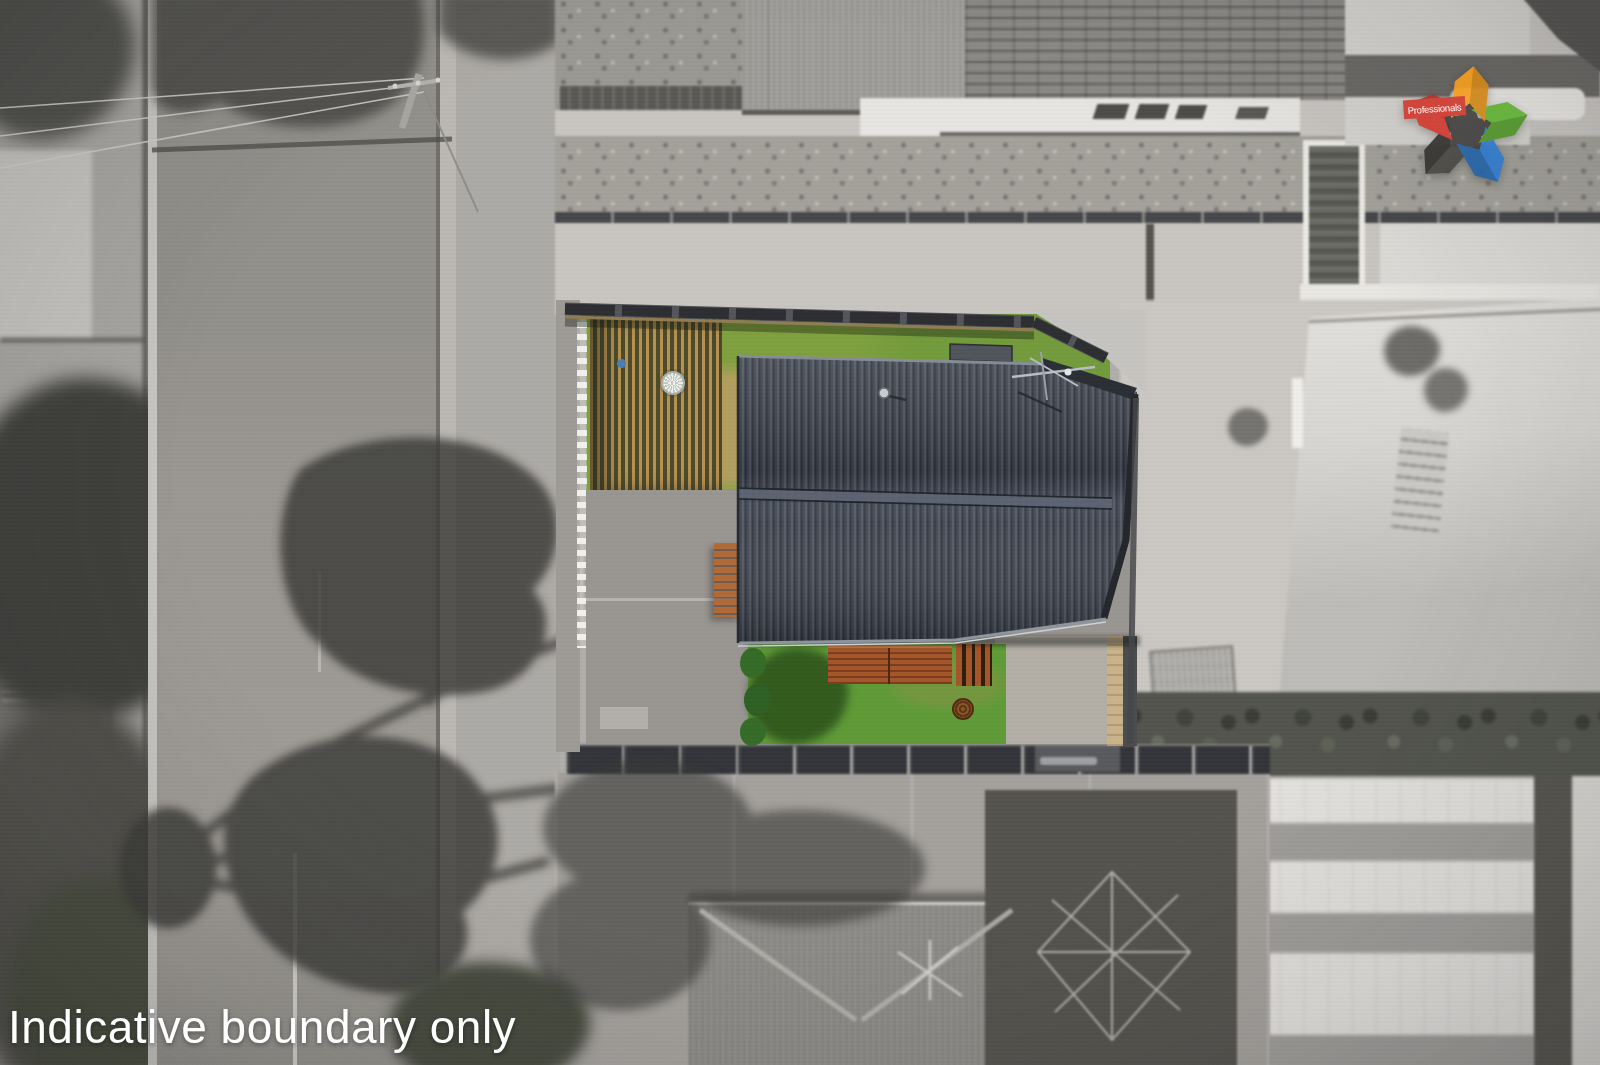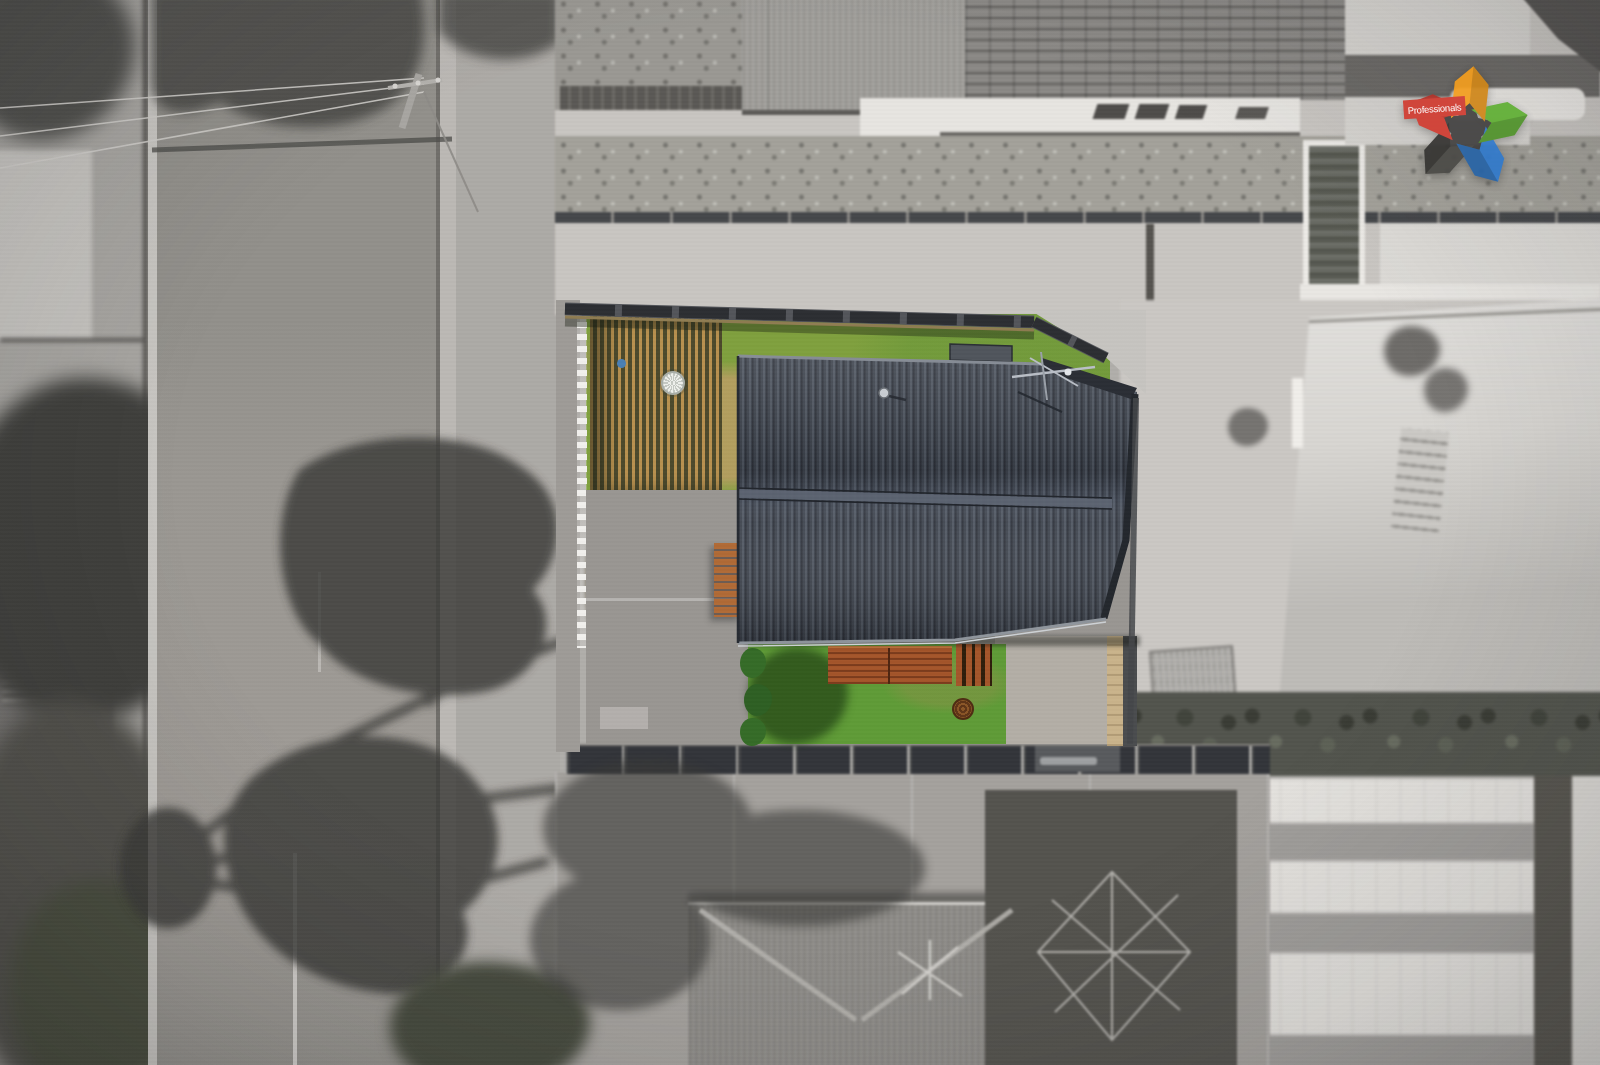--- a/index.html
+++ b/index.html
@@ -309,14 +309,15 @@
           <polygon points="0,-62 17,-45 17,-8 0,-25" fill="rgba(0,0,0,.14)"></polygon>
         </g>
         <g transform="rotate(-4)">
           <rect x="-62" y="-32" width="62" height="19" style="fill:var(--logo_red)"></rect>
           <text x="-31" y="-18" text-anchor="middle" font-size="9.5" textLength="54" fill="#ffffff" font-family="Liberation Sans, sans-serif">Professionals</text>
         </g>
       </g>
     </svg>
   </div>
 
+  <div class="ab watermark" style="left:8px;top:1000px;">Indicative boundary only</div>
 
 </div>
 
 </body></html>

